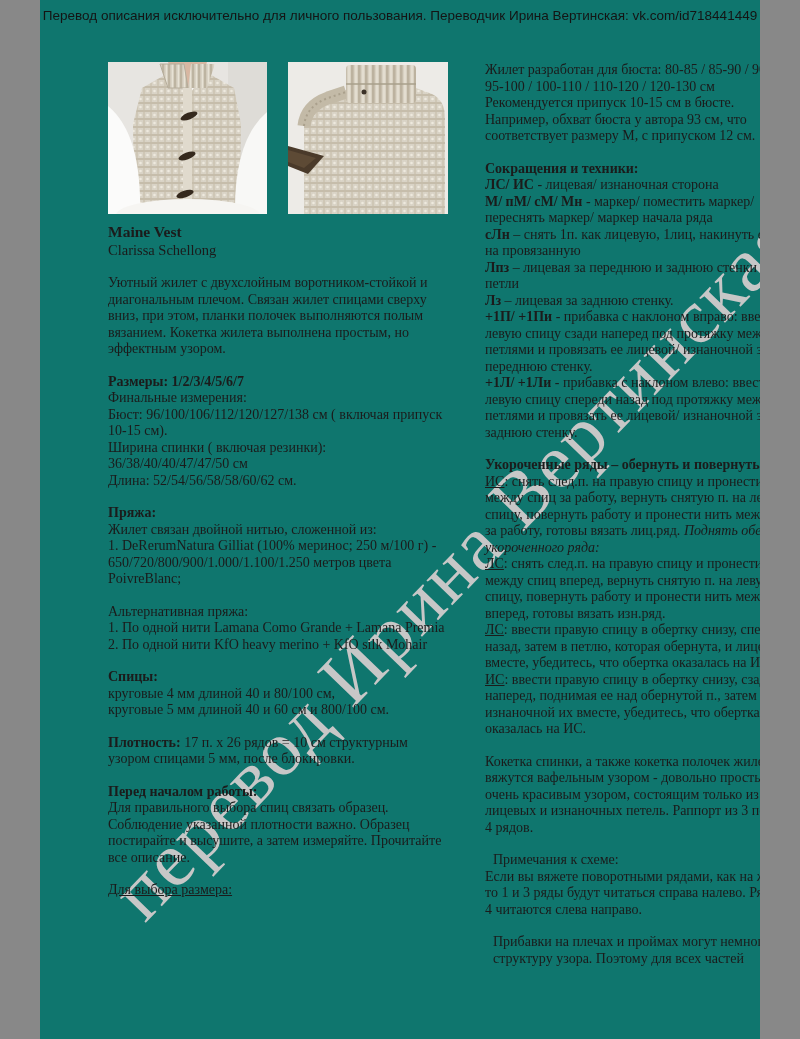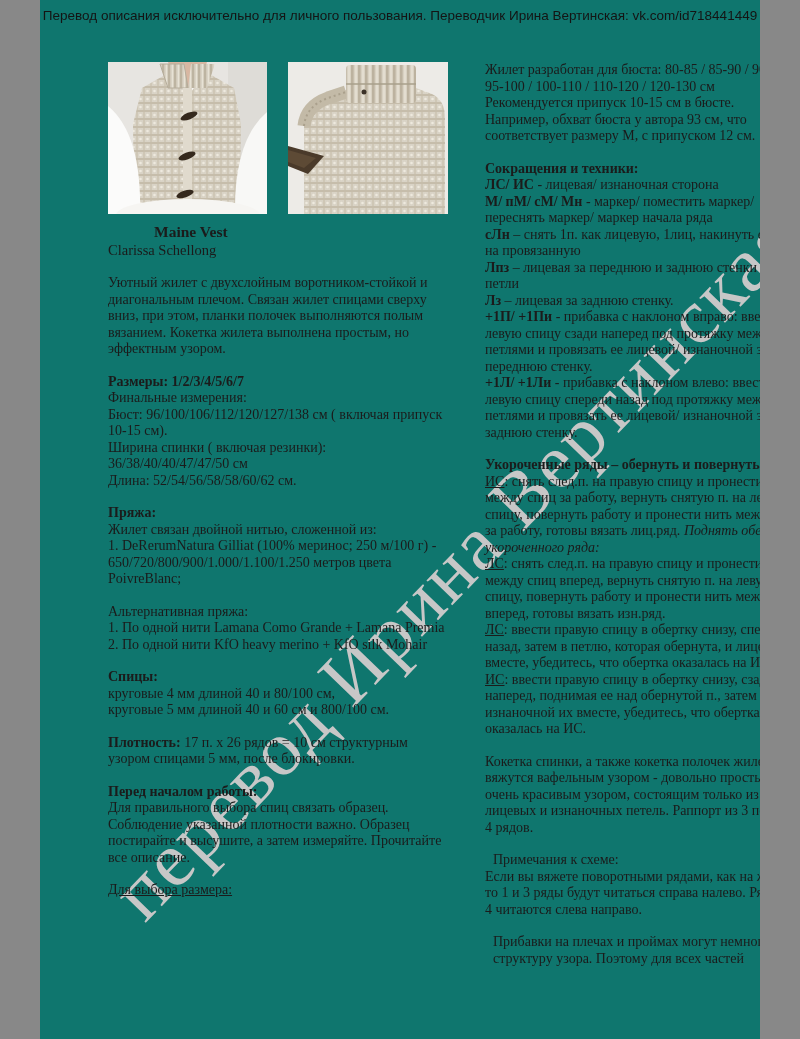--- a/index.html
+++ b/index.html
@@ -20,21 +20,21 @@
     white-space:nowrap;pointer-events:none;z-index:0;
     font-family:"Liberation Serif",serif;letter-spacing:2px;
   }
   .col{position:absolute;top:62px;z-index:1;}
   .col-left{left:68px;width:340px;}
   .col-right{left:445px;width:322px;}
   p{margin:0;font-size:14px;line-height:16.5px;}
   .gap{margin-top:16px;}
   .b{font-weight:bold;}
   .u{text-decoration:underline;}
-  .title{font-size:15.5px;font-weight:bold;line-height:18px;margin-top:9px;margin-left:46px;}
+  .title{font-size:15.5px;font-weight:bold;line-height:18px;margin-top:9px;}
   .designer{font-size:14.5px;line-height:18px;}
   .photos{display:flex;gap:21px;}
   .photo{width:159px;height:152px;display:block;}
   .indent{padding-left:8px;}
 </style>
 </head>
 <body>
 
 <div class="page">
 

